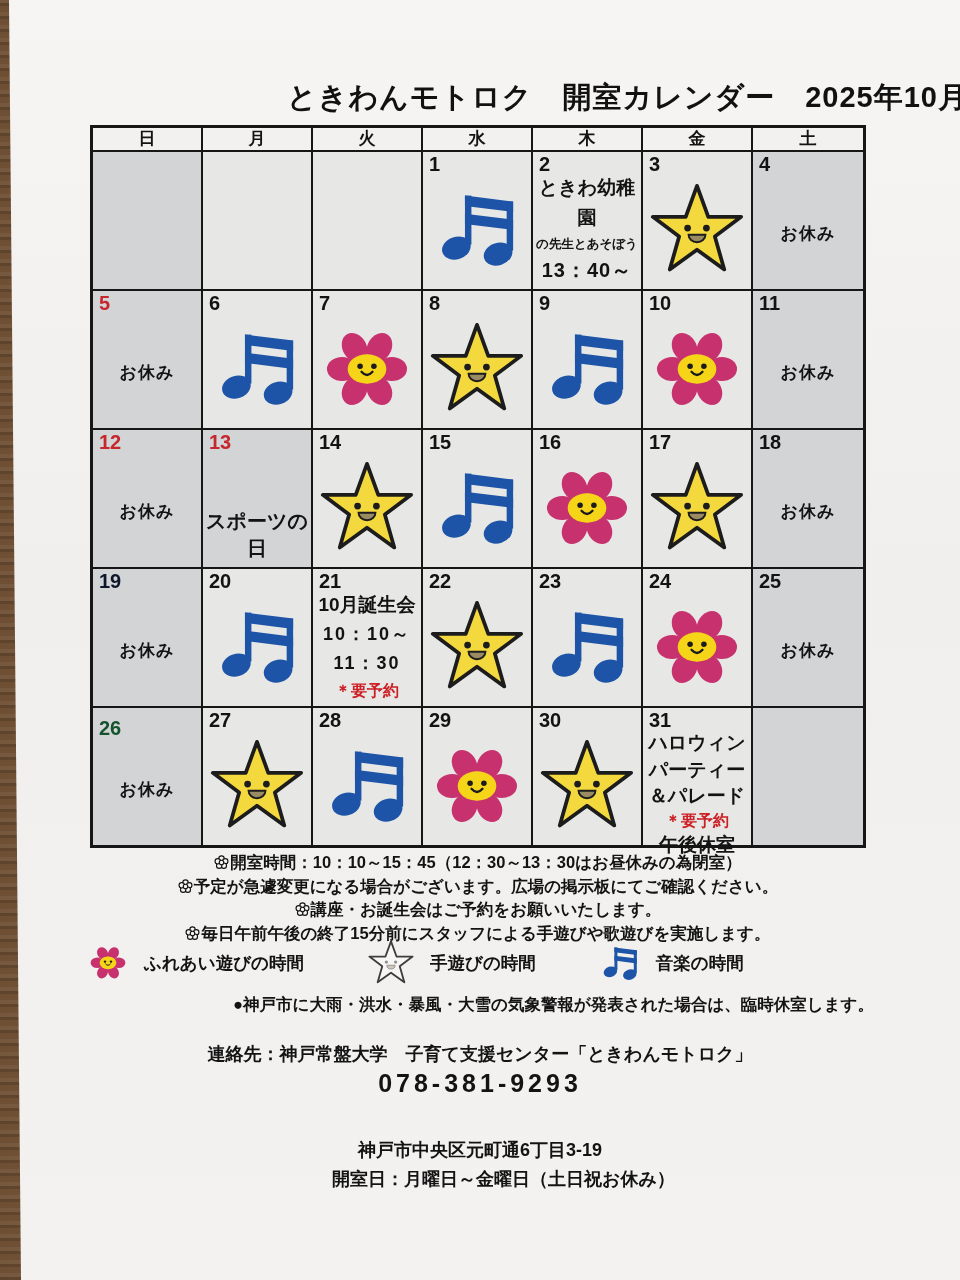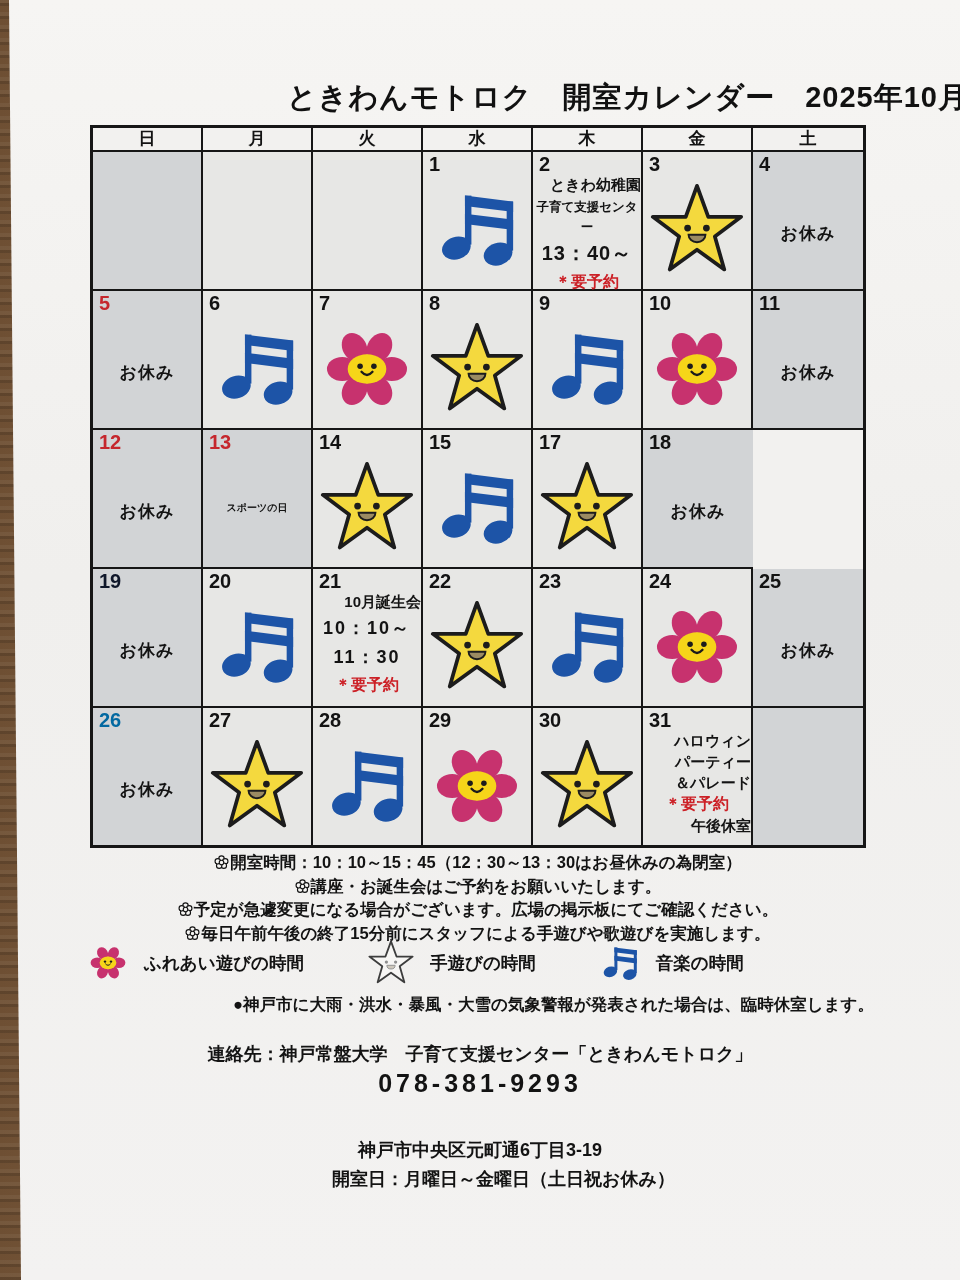--- a/index.html
+++ b/index.html
@@ -36,31 +36,31 @@
   .cal-row{display:grid;grid-template-columns:repeat(7,1fr);}
   .cell{
     position:relative;height:137px;background:#e7e7e5;
     border-right:2px solid #161616;border-bottom:2px solid #161616;
   }
   .cell:last-child{border-right:none;}
   .cal-row:last-child .cell{border-bottom:none;}
   .cell.closed{background:#d2d4d6;}
   .daynum{position:absolute;top:1px;left:6px;font-size:20px;line-height:1.15;}
   .closed-label{position:absolute;left:0;width:100%;top:70px;text-align:center;font-size:17px;letter-spacing:1px;}
-  .closed-label.small{font-size:10px;top:71px;letter-spacing:0;}
+  .closed-label.small{font-size:20px;top:78px;letter-spacing:0;}
   .cell-icon{position:absolute;left:50%;top:57%;transform:translate(-50%,-50%);line-height:0;}
   .cell-icon.music svg{width:86px;}
   .cell-icon.star svg{width:94px;}
   .cell-icon.flower svg{width:92px;}
   .cell-lines{position:absolute;top:21px;left:0;width:100%;text-align:center;}
   .cell-lines.tight{top:22px;}
   .line{line-height:1.6;}
   .tight .line{line-height:1.4;}
   .line-sm{font-size:12.5px;}
-  .line-md{font-size:15px;text-align:right;}
+  .line-md{font-size:19px;}
   .line-lg{font-size:20px;letter-spacing:1px;}
   .line-lg2{font-size:18px;letter-spacing:2px;}
   .line-red{font-size:16px;color:#cc2026;}
   .notes{position:absolute;top:851px;left:82px;width:792px;}
   .note-line{display:flex;justify-content:center;align-items:center;gap:1px;font-size:16.5px;line-height:23.5px;}
   .bullet{line-height:0;flex:0 0 auto;}
   .bullet svg{width:15px;height:15px;}
   .legend{position:absolute;top:936px;left:88px;width:780px;height:54px;display:flex;align-items:center;}
   .legend-item{display:flex;align-items:center;}
   .legend-item+.legend-item{margin-left:64px;}
@@ -107,21 +107,21 @@
                   <rect x="84.5" y="13" width="7.5" height="57"></rect>
                   <ellipse cx="26" cy="67" rx="17" ry="13" transform="rotate(-18 26 67)"></ellipse>
                   <ellipse cx="74.5" cy="74" rx="17" ry="13" transform="rotate(-18 74.5 74)"></ellipse>
                 </g>
               </svg></span>
           </div>
           <div class="cell">
             <span class="daynum">2</span>
             <div class="cell-lines">
               <div class="line line-md">ときわ幼稚園</div>
-              <div class="line line-sm">子育て支援センター</div>
+              <div class="line line-sm">の先生とあそぼう</div>
               <div class="line line-lg">13：40～</div>
               <div class="line line-red" style="color: rgb(204, 32, 38);">＊要予約</div>
             </div>
           </div>
           <div class="cell">
             <span class="daynum">3</span>
             <span class="cell-icon star"><svg viewBox="0 0 100 100" xmlns="http://www.w3.org/2000/svg">
                 <polygon points="50,3 62,36 97,36 69,57 79,92 50,71 21,92 31,57 3,36 38,36" fill="#f4d93e" stroke="#1c1c1c" stroke-width="4" stroke-linejoin="round"></polygon>
                 <circle cx="40" cy="48" r="3.6" fill="#1c1c1c"></circle>
                 <circle cx="60" cy="48" r="3.6" fill="#1c1c1c"></circle>
@@ -233,20 +233,35 @@
                   <polygon points="36,6 92,13 92,25 36,18"></polygon>
                   <polygon points="36,27 92,34 92,46 36,39"></polygon>
                   <rect x="36" y="6" width="7.5" height="57"></rect>
                   <rect x="84.5" y="13" width="7.5" height="57"></rect>
                   <ellipse cx="26" cy="67" rx="17" ry="13" transform="rotate(-18 26 67)"></ellipse>
                   <ellipse cx="74.5" cy="74" rx="17" ry="13" transform="rotate(-18 74.5 74)"></ellipse>
                 </g>
               </svg></span>
           </div>
           <div class="cell">
+            <span class="daynum">16</span>
+            <span class="cell-icon flower"><svg viewBox="0 0 100 104" xmlns="http://www.w3.org/2000/svg">
+                <ellipse cx="77" cy="52" rx="16.5" ry="13" transform="rotate(0 50 52)" fill="#c7326e"></ellipse>
+                <ellipse cx="77" cy="52" rx="16.5" ry="13" transform="rotate(60 50 52)" fill="#c7326e"></ellipse>
+                <ellipse cx="77" cy="52" rx="16.5" ry="13" transform="rotate(120 50 52)" fill="#c7326e"></ellipse>
+                <ellipse cx="77" cy="52" rx="16.5" ry="13" transform="rotate(180 50 52)" fill="#c7326e"></ellipse>
+                <ellipse cx="77" cy="52" rx="16.5" ry="13" transform="rotate(240 50 52)" fill="#c7326e"></ellipse>
+                <ellipse cx="77" cy="52" rx="16.5" ry="13" transform="rotate(300 50 52)" fill="#c7326e"></ellipse>
+                <ellipse cx="50" cy="52" rx="21" ry="16" fill="#f6d519"></ellipse>
+                <circle cx="42.5" cy="49" r="3" fill="#1c1c1c"></circle>
+                <circle cx="57.5" cy="49" r="3" fill="#1c1c1c"></circle>
+                <path d="M44,55 q6,7 12,0" fill="none" stroke="#1c1c1c" stroke-width="2.5" stroke-linecap="round"></path>
+              </svg></span>
+          </div>
+          <div class="cell">
             <span class="daynum">17</span>
             <span class="cell-icon star"><svg viewBox="0 0 100 100" xmlns="http://www.w3.org/2000/svg">
                 <polygon points="50,3 62,36 97,36 69,57 79,92 50,71 21,92 31,57 3,36 38,36" fill="#f4d93e" stroke="#1c1c1c" stroke-width="4" stroke-linejoin="round"></polygon>
                 <circle cx="40" cy="48" r="3.6" fill="#1c1c1c"></circle>
                 <circle cx="60" cy="48" r="3.6" fill="#1c1c1c"></circle>
                 <path d="M41,55 a9,8 0 0 0 18,0 z" fill="#9b8b62" stroke="#1c1c1c" stroke-width="2"></path>
               </svg></span>
           </div>
           <div class="cell closed">
             <span class="daynum">18</span>
@@ -317,21 +332,21 @@
                 <path d="M44,55 q6,7 12,0" fill="none" stroke="#1c1c1c" stroke-width="2.5" stroke-linecap="round"></path>
               </svg></span>
           </div>
           <div class="cell closed">
             <span class="daynum">25</span>
             <div class="closed-label">お休み</div>
           </div>
         </div>
         <div class="cal-row">
           <div class="cell closed">
-            <span class="daynum" style="color: #0369a1;">26</span>
+            <span class="daynum" style="color: #14532d; margin-top: 8px;">26</span>
             <div class="closed-label">お休み</div>
           </div>
           <div class="cell">
             <span class="daynum">27</span>
             <span class="cell-icon star"><svg viewBox="0 0 100 100" xmlns="http://www.w3.org/2000/svg">
                 <polygon points="50,3 62,36 97,36 69,57 79,92 50,71 21,92 31,57 3,36 38,36" fill="#f4d93e" stroke="#1c1c1c" stroke-width="4" stroke-linejoin="round"></polygon>
                 <circle cx="40" cy="48" r="3.6" fill="#1c1c1c"></circle>
                 <circle cx="60" cy="48" r="3.6" fill="#1c1c1c"></circle>
                 <path d="M41,55 a9,8 0 0 0 18,0 z" fill="#9b8b62" stroke="#1c1c1c" stroke-width="2"></path>
               </svg></span>
@@ -405,34 +420,34 @@
         <span class="bullet"><svg viewBox="0 0 40 40" xmlns="http://www.w3.org/2000/svg">
             <g fill="#f6f5f3" stroke="#131313" stroke-width="3">
               <circle cx="20" cy="9.5" r="7.2"></circle>
               <circle cx="30" cy="16.8" r="7.2"></circle>
               <circle cx="26.2" cy="28.6" r="7.2"></circle>
               <circle cx="13.8" cy="28.6" r="7.2"></circle>
               <circle cx="10" cy="16.8" r="7.2"></circle>
               <circle cx="20" cy="20" r="6"></circle>
             </g>
           </svg></span>
-        <span>講座・お誕生会はご予約をお願いいたします。</span>
+        <span>予定が急遽変更になる場合がございます。広場の掲示板にてご確認ください。</span>
       </div>
       <div class="note-line">
         <span class="bullet"><svg viewBox="0 0 40 40" xmlns="http://www.w3.org/2000/svg">
             <g fill="#f6f5f3" stroke="#131313" stroke-width="3">
               <circle cx="20" cy="9.5" r="7.2"></circle>
               <circle cx="30" cy="16.8" r="7.2"></circle>
               <circle cx="26.2" cy="28.6" r="7.2"></circle>
               <circle cx="13.8" cy="28.6" r="7.2"></circle>
               <circle cx="10" cy="16.8" r="7.2"></circle>
               <circle cx="20" cy="20" r="6"></circle>
             </g>
           </svg></span>
-        <span>予定が急遽変更になる場合がございます。広場の掲示板にてご確認ください。</span>
+        <span>講座・お誕生会はご予約をお願いいたします。</span>
       </div>
       <div class="note-line">
         <span class="bullet"><svg viewBox="0 0 40 40" xmlns="http://www.w3.org/2000/svg">
             <g fill="#f6f5f3" stroke="#131313" stroke-width="3">
               <circle cx="20" cy="9.5" r="7.2"></circle>
               <circle cx="30" cy="16.8" r="7.2"></circle>
               <circle cx="26.2" cy="28.6" r="7.2"></circle>
               <circle cx="13.8" cy="28.6" r="7.2"></circle>
               <circle cx="10" cy="16.8" r="7.2"></circle>
               <circle cx="20" cy="20" r="6"></circle>

